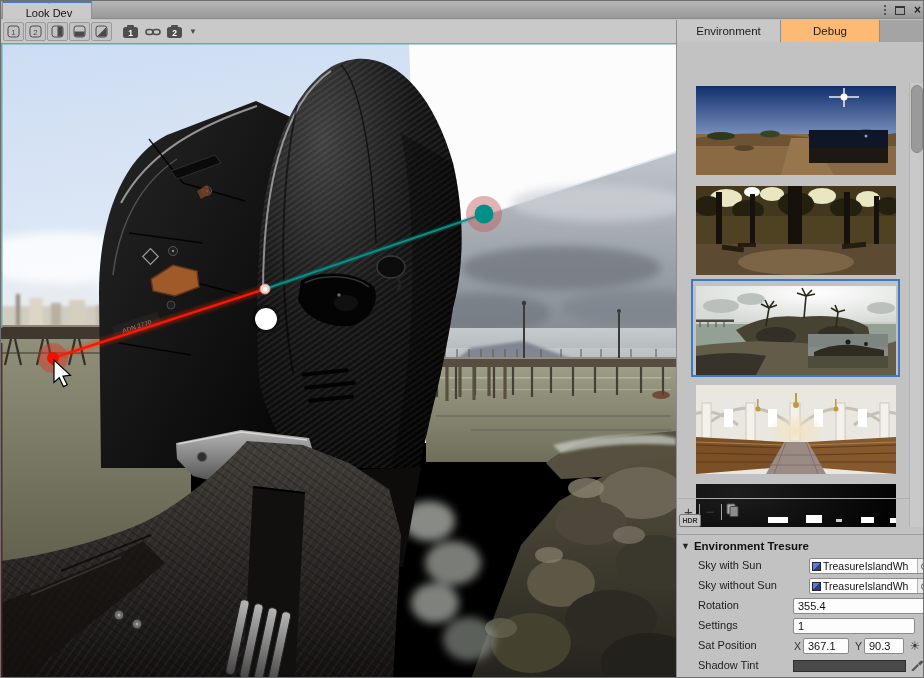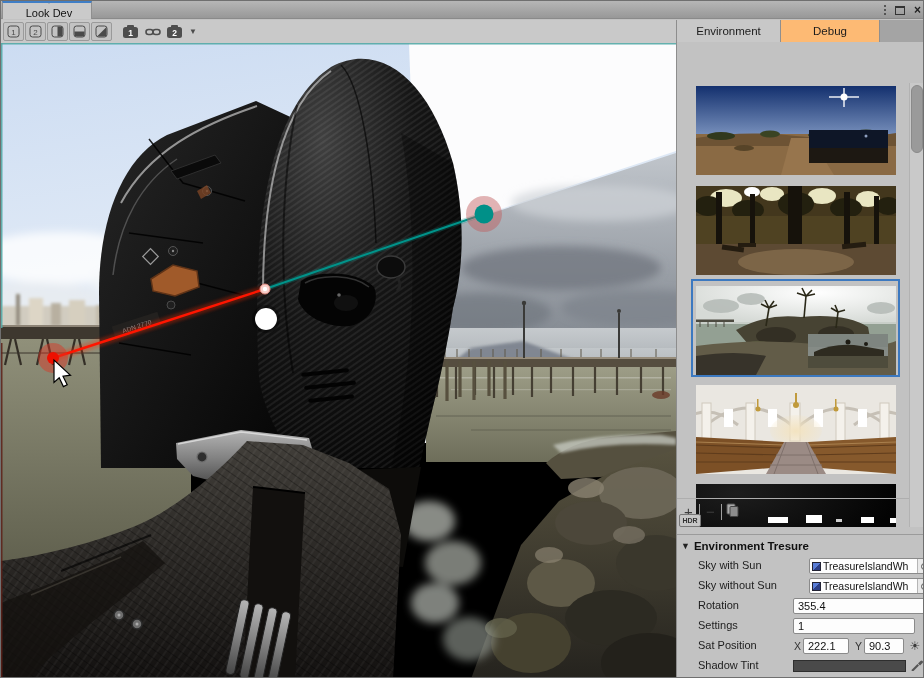--- a/index.html
+++ b/index.html
@@ -704,21 +704,21 @@
     </div>
 
     <div class="srow" style="top:596px">
       <span class="slabel">Settings</span>
       <div class="nfield" style="left:116px;width:122px">1</div>
     </div>
 
     <div class="srow" style="top:616px">
       <span class="slabel">Sat Position</span>
       <span class="axis" style="left:117px">X</span>
-      <div class="nfield" style="left:126px;width:46px">222.1</div>
+      <div class="nfield" style="left:126px;width:46px">367.1</div>
       <span class="axis" style="left:178px">Y</span>
       <div class="nfield" style="left:187px;width:40px">90.3</div>
       <button id="sunbtn">☀</button>
     </div>
 
     <div class="srow" style="top:636px">
       <span class="slabel">Shadow Tint</span>
       <div id="tintswatch"></div>
       <button id="pickerbtn">
         <svg width="13" height="13" viewBox="0 0 13 13">

